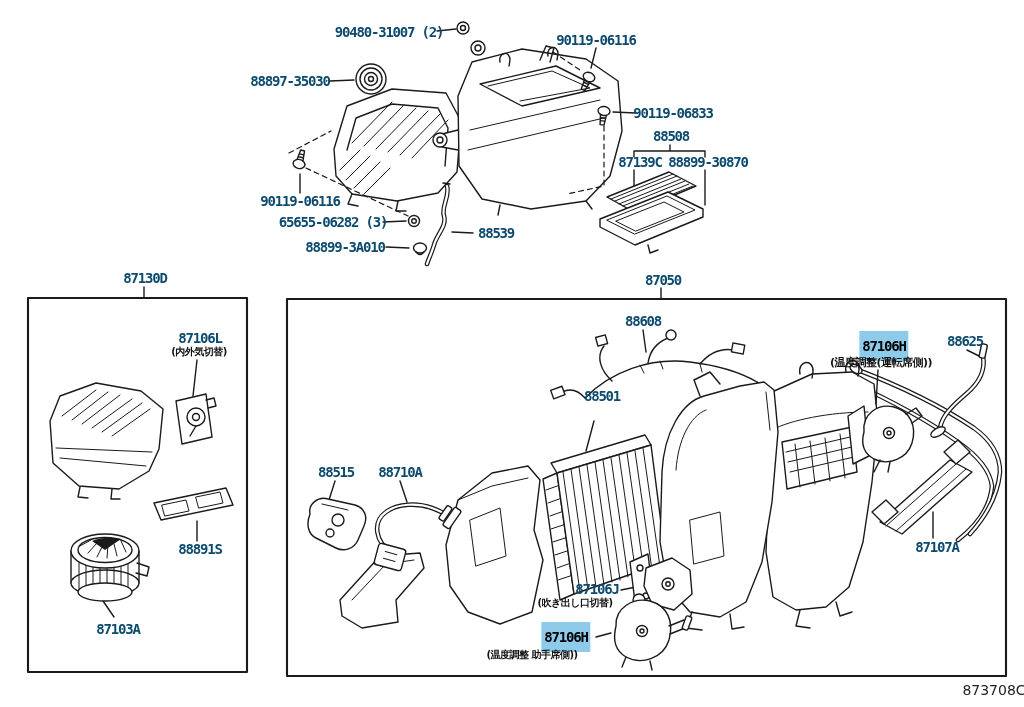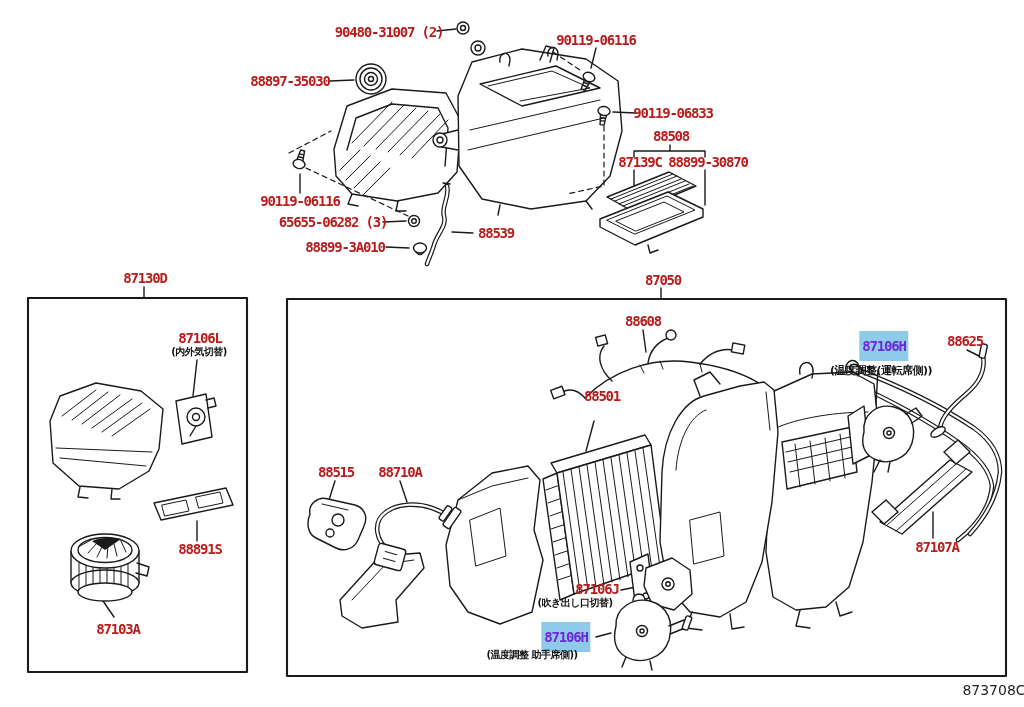--- a/index.html
+++ b/index.html
@@ -10,26 +10,26 @@
     stroke:#1a1a1a;fill:none;stroke-width:1.4;stroke-linecap:round;stroke-linejoin:round}
   svg.art .fw{fill:#ffffff}
   svg.art .thk{stroke-width:2.1}
   svg.art .thin{stroke-width:1}
   svg.art .dash{stroke-dasharray:5 4;stroke-width:1.2}
   svg.art .pipe{stroke-width:4.6}
   svg.art .pipei{stroke:#fff;stroke-width:2.2}
   svg.art .dk{fill:#1a1a1a;stroke:none}
   .pn{position:absolute;transform:translate(-50%,-50%);
       font-family:"DejaVu Sans Mono","Liberation Mono",monospace;font-weight:700;
-      font-size:14px;letter-spacing:-1.2px;color:#b91c1c;white-space:nowrap;line-height:1}
+      font-size:14px;letter-spacing:-1.2px;color:#0c4a6e;white-space:nowrap;line-height:1}
   .jp{position:absolute;transform:translate(-50%,-50%);
       font-family:"DejaVu Sans","Liberation Sans",sans-serif;font-weight:700;
       font-size:10px;letter-spacing:-0.5px;color:#101010;white-space:nowrap;line-height:1}
   .jp.sm{font-size:11px}
-  .hl{background:#8ecbeb;color:#6d28d9;padding:8px 3px}
+  .hl{background:#8ecbeb;color:#000000;padding:8px 3px}
   .footer-code{position:absolute;transform:translate(-50%,-50%);
       font-family:"DejaVu Sans","Liberation Sans",sans-serif;font-weight:400;
       font-size:14px;color:#222;white-space:nowrap}
 </style>
 </head>
 <body>
 
 <div class="stage">
 
 <svg class="art" width="1024" height="707" viewBox="0 0 1024 707">
@@ -319,21 +319,21 @@
 <div class="pn" style="left:496px;top:233px">88539</div>
 <div class="pn" style="left:145px;top:278px">87130D</div>
 <div class="pn" style="left:200px;top:338px">87106L</div>
 <div class="jp" style="left:199px;top:352px">(内外気切替)</div>
 <div class="pn" style="left:200px;top:549px">88891S</div>
 <div class="pn" style="left:118px;top:629px">87103A</div>
 <div class="pn" style="left:663px;top:280px">87050</div>
 <div class="pn" style="left:643px;top:321px">88608</div>
 <div class="pn" style="left:602px;top:396px">88501</div>
 <div class="pn hl" style="left:884px;top:346px">87106H</div>
-<div class="jp sm" style="left:881px;top:370px">(温度調整(運転席側))</div>
+<div class="jp sm" style="left:881px;top:362px">(温度調整(運転席側))</div>
 <div class="pn" style="left:965px;top:341px">88625</div>
 <div class="pn" style="left:336px;top:472px">88515</div>
 <div class="pn" style="left:400px;top:472px">88710A</div>
 <div class="pn" style="left:937px;top:547px">87107A</div>
 <div class="pn" style="left:597px;top:589px">87106J</div>
 <div class="jp" style="left:575px;top:603px">(吹き出し口切替)</div>
 <div class="pn hl" style="left:566px;top:637px">87106H</div>
 <div class="jp" style="left:532px;top:655px">(温度調整 助手席側))</div>
 <div class="footer-code" style="left:994px;top:690px">873708C</div>
 

